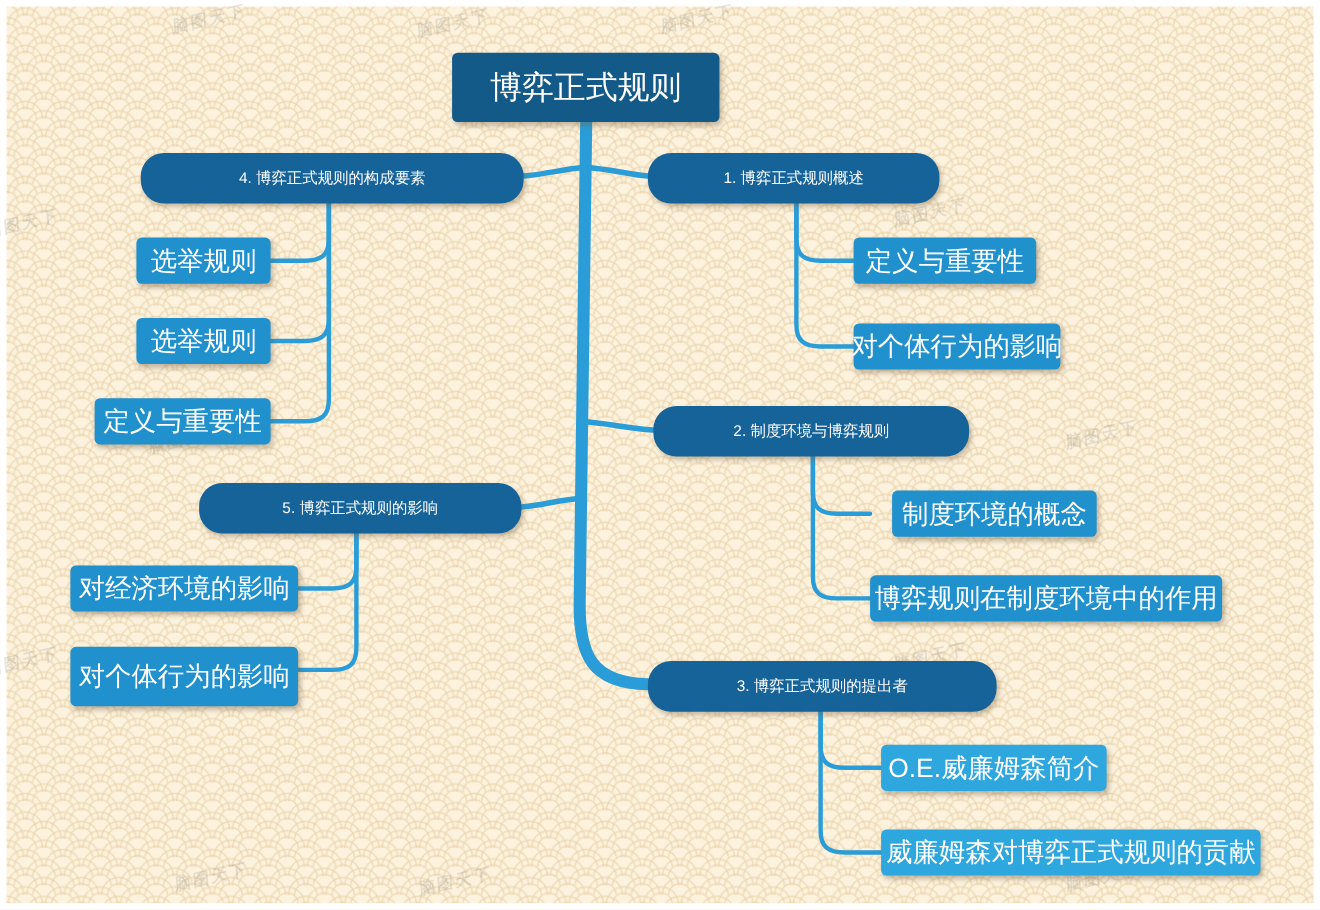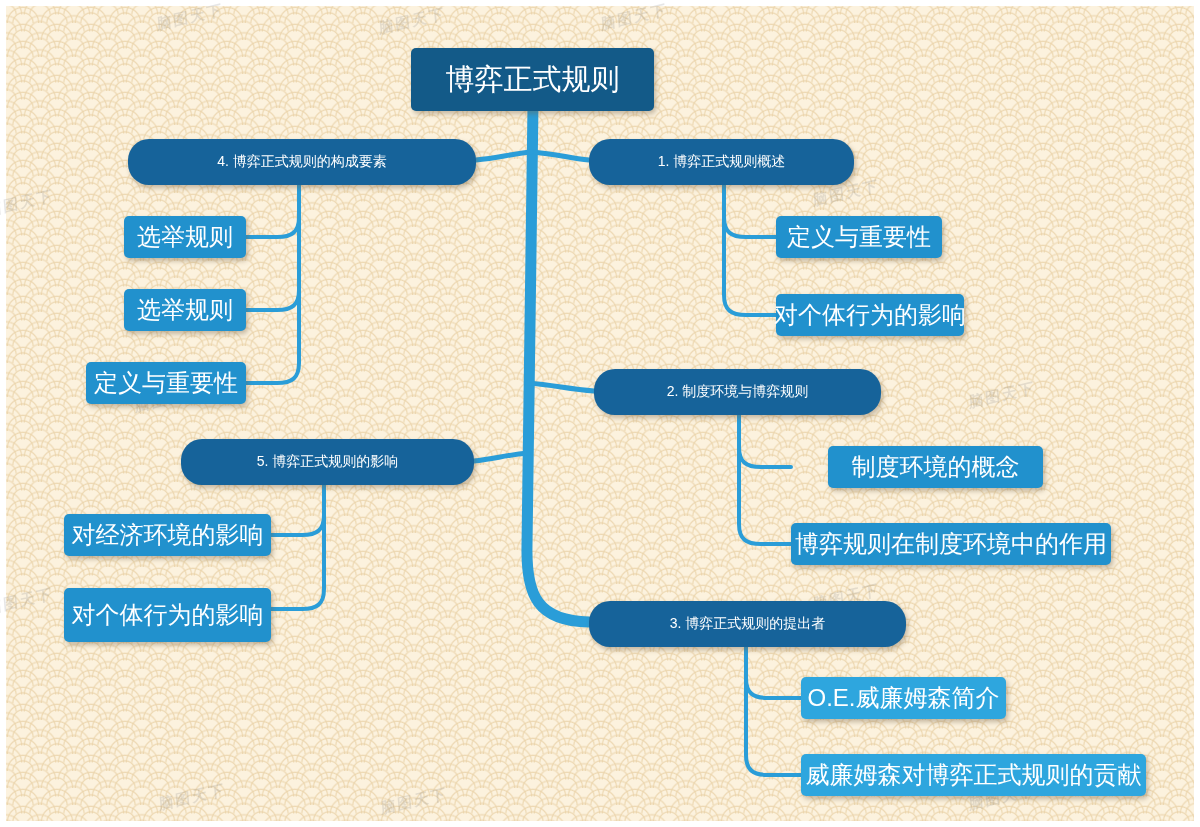--- a/index.html
+++ b/index.html
@@ -86,21 +86,21 @@
 
     <div class="node l1" style="left:583px;top:133px;width:265px;height:46px">1. 博弈正式规则概述</div>
     <div class="node l1" style="left:588px;top:363px;width:287px;height:46px">2. 制度环境与博弈规则</div>
     <div class="node l1" style="left:583px;top:595px;width:317px;height:46px">3. 博弈正式规则的提出者</div>
     <div class="node l1" style="left:122px;top:133px;width:348px;height:46px">4. 博弈正式规则的构成要素</div>
     <div class="node l1" style="left:175px;top:433px;width:293px;height:46px">5. 博弈正式规则的影响</div>
 
     <div class="node l2" style="left:770px;top:210px;width:166px;height:42px">定义与重要性</div>
     <div class="node l2" style="left:770px;top:288px;width:188px;height:42px">对个体行为的影响</div>
 
-    <div class="node l2" style="left:822px;top:440px;width:215px;height:42px">制度环境的概念</div>
+    <div class="node l2" style="left:805px;top:440px;width:186px;height:42px">制度环境的概念</div>
     <div class="node l2" style="left:785px;top:517px;width:320px;height:42px">博弈规则在制度环境中的作用</div>
 
     <div class="node l2 alt" style="left:795px;top:671px;width:205px;height:42px">O.E.威廉姆森简介</div>
     <div class="node l2 alt" style="left:795px;top:748px;width:345px;height:42px">威廉姆森对博弈正式规则的贡献</div>
 
     <div class="node l2" style="left:118px;top:210px;width:122px;height:42px">选举规则</div>
     <div class="node l2" style="left:118px;top:283px;width:122px;height:42px">选举规则</div>
     <div class="node l2" style="left:80px;top:356px;width:160px;height:42px">定义与重要性</div>
 
     <div class="node l2" style="left:58px;top:508px;width:207px;height:42px">对经济环境的影响</div>

